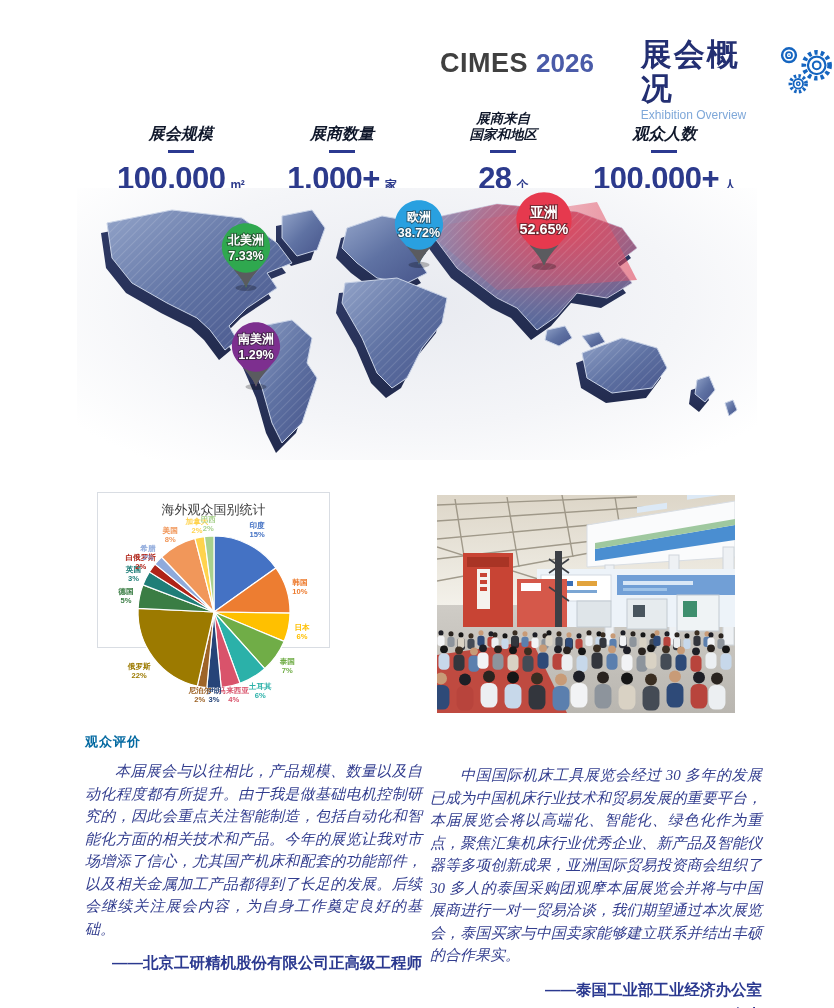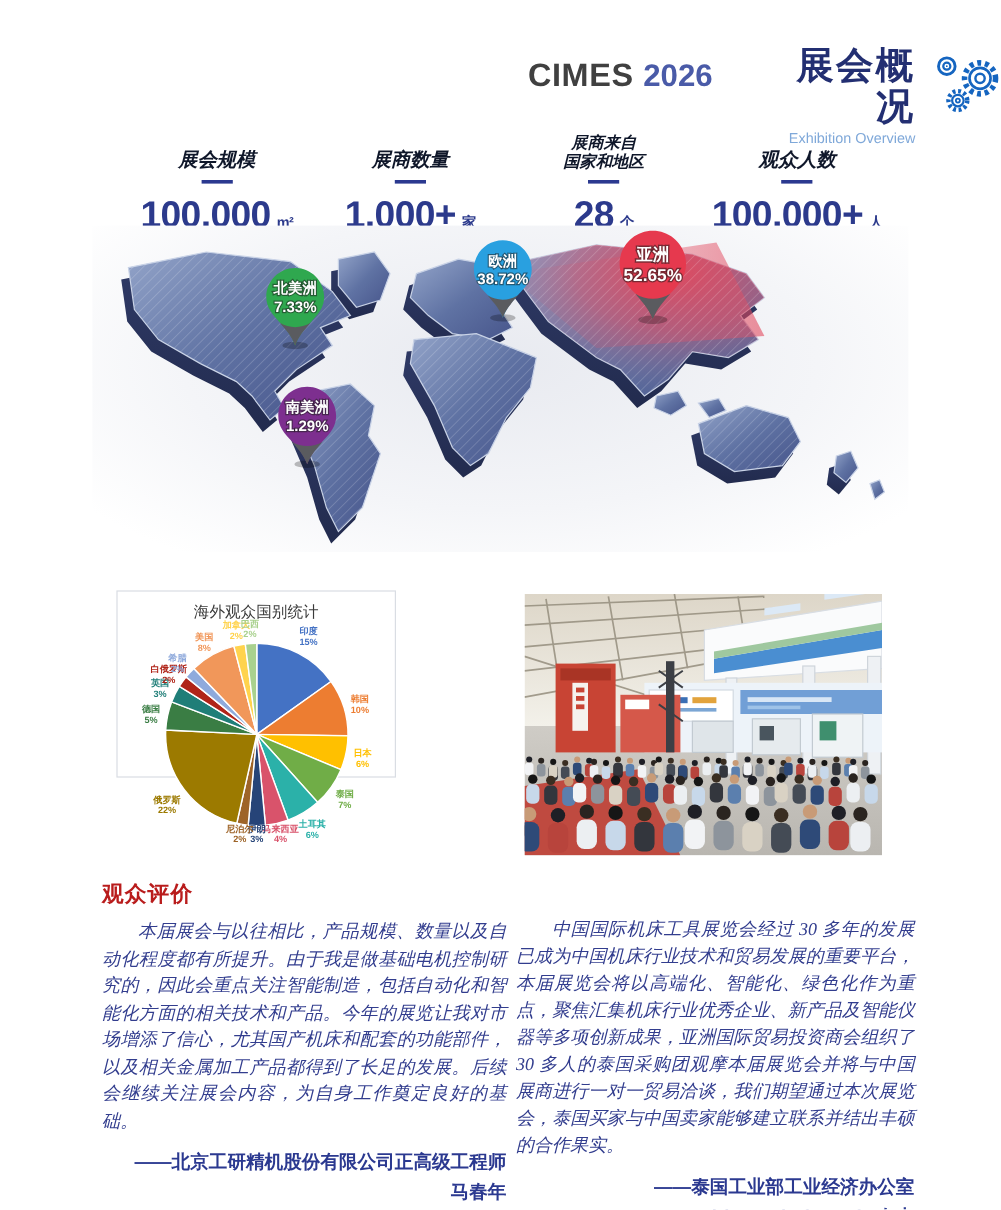--- a/index.html
+++ b/index.html
@@ -4,21 +4,21 @@
 <style>
   html,body{margin:0;padding:0;background:#fff;}
   .page{position:relative;width:834px;height:1008px;background:#fff;overflow:hidden;
         font-family:"Liberation Sans",sans-serif;color:#2B3990;}
 
   
   .header{position:absolute;left:440px;top:38px;display:flex;align-items:flex-start;gap:14px;}
   .brand-row{display:flex;align-items:flex-end;gap:8px;padding-top:10px;}
   .brand{font-size:27px;font-weight:bold;color:#404040;letter-spacing:.5px;}
   .brand-year{font-size:26px;font-weight:bold;color:#4A5BA8;}
-  .title-block{text-align:right;margin-left:33px;}
+  .title-block{text-align:left;margin-left:33px;}
   .page-title{font-size:31px;font-weight:bold;color:#232F72;letter-spacing:2px;line-height:1.1;}
   .page-subtitle{font-size:12px;color:#7FA8D9;margin-top:2px;}
   .gears{margin-top:2px;}
 
   
   .stats{position:absolute;left:100px;top:103px;width:645px;display:flex;}
   .stat{flex:1;display:flex;flex-direction:column;align-items:center;}
   .stat-label{min-height:40px;display:flex;align-items:flex-end;font-weight:bold;font-size:16px;
               color:#0f172a;text-align:center;white-space:pre-line;line-height:1.2;font-style:italic;}
   .stat:nth-child(3) .stat-label{font-size:13.5px;}
@@ -48,21 +48,21 @@
            border:1px solid #d9dde3;box-sizing:border-box;}
   .pie-title{margin-top:8px;text-align:center;font-family:"Liberation Serif",serif;
              font-size:13px;color:#3a3a3a;}
   .pie-svg{position:absolute;left:0;top:0;}
   .pie-label{font-size:7.6px;font-weight:bold;text-anchor:middle;}
 
   
   .photo-box{position:absolute;left:437px;top:495px;width:298px;height:218px;overflow:hidden;}
 
   
-  .review-heading{font-size:18px;font-weight:bold;color:#b91c1c;letter-spacing:1px;}
+  .review-heading{font-size:13px;font-weight:bold;color:#0369a1;letter-spacing:1px;}
   .quote{font-family:"Liberation Serif",serif;font-style:italic;color:#323D8E;
          font-size:15px;line-height:22.5px;text-align:justify;text-indent:2em;margin-top:9px;}
   .attribution{font-size:15.5px;font-weight:bold;color:#2B3990;text-align:right;
                margin-top:10px;line-height:25px;}
   .signer{font-size:15.5px;font-weight:bold;color:#2B3990;text-align:right;line-height:25px;}
   .col-left{position:absolute;left:85px;top:733px;width:337px;}
   .col-right{position:absolute;left:430px;top:748px;width:332px;}
 </style>
 </head>
 <body>
@@ -611,21 +611,20 @@
             <rect x="-6.5" y="-17" width="13" height="19" rx="5" fill="#eceff2"></rect>
           </g>
         </g>
     </svg>
   </div>
 
   <div class="col-left">
     <div class="review-heading">观众评价</div>
     <div class="quote">本届展会与以往相比，产品规模、数量以及自动化程度都有所提升。由于我是做基础电机控制研究的，因此会重点关注智能制造，包括自动化和智能化方面的相关技术和产品。今年的展览让我对市场增添了信心，尤其国产机床和配套的功能部件，以及相关金属加工产品都得到了长足的发展。后续会继续关注展会内容，为自身工作奠定良好的基础。</div>
     <div class="attribution">——北京工研精机股份有限公司正高级工程师</div>
-    <div class="signer">马春年</div>
   </div>
   <div class="col-right">
     <div class="quote" style="margin-top:16px">中国国际机床工具展览会经过 30 多年的发展已成为中国机床行业技术和贸易发展的重要平台，本届展览会将以高端化、智能化、绿色化作为重点，聚焦汇集机床行业优秀企业、新产品及智能仪器等多项创新成果，亚洲国际贸易投资商会组织了 30 多人的泰国采购团观摩本届展览会并将与中国展商进行一对一贸易洽谈，我们期望通过本次展览会，泰国买家与中国卖家能够建立联系并结出丰硕的合作果实。</div>
     <div class="attribution">——泰国工业部工业经济办公室</div>
     <div class="signer">Siripen Kiatfoungfo 女士</div>
   </div>
 
 </div>
 
 </body></html>

